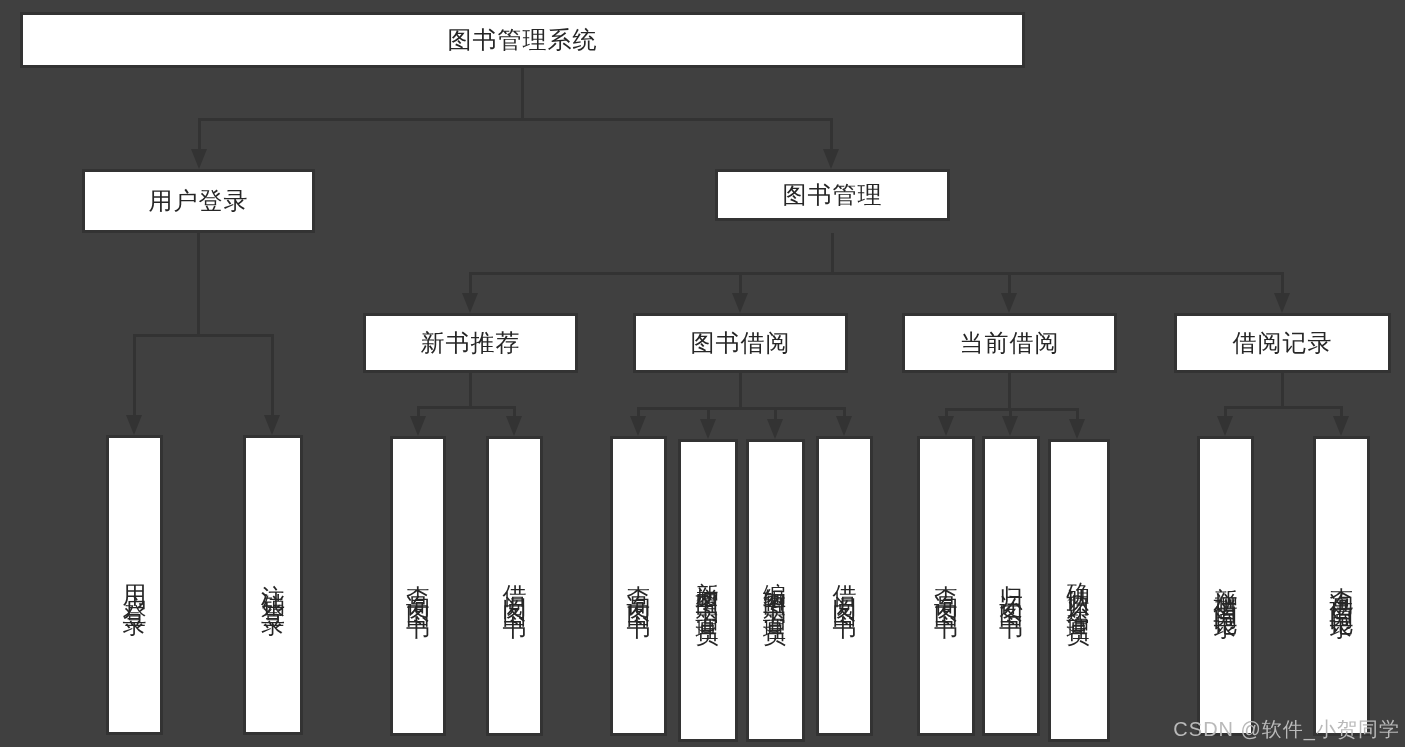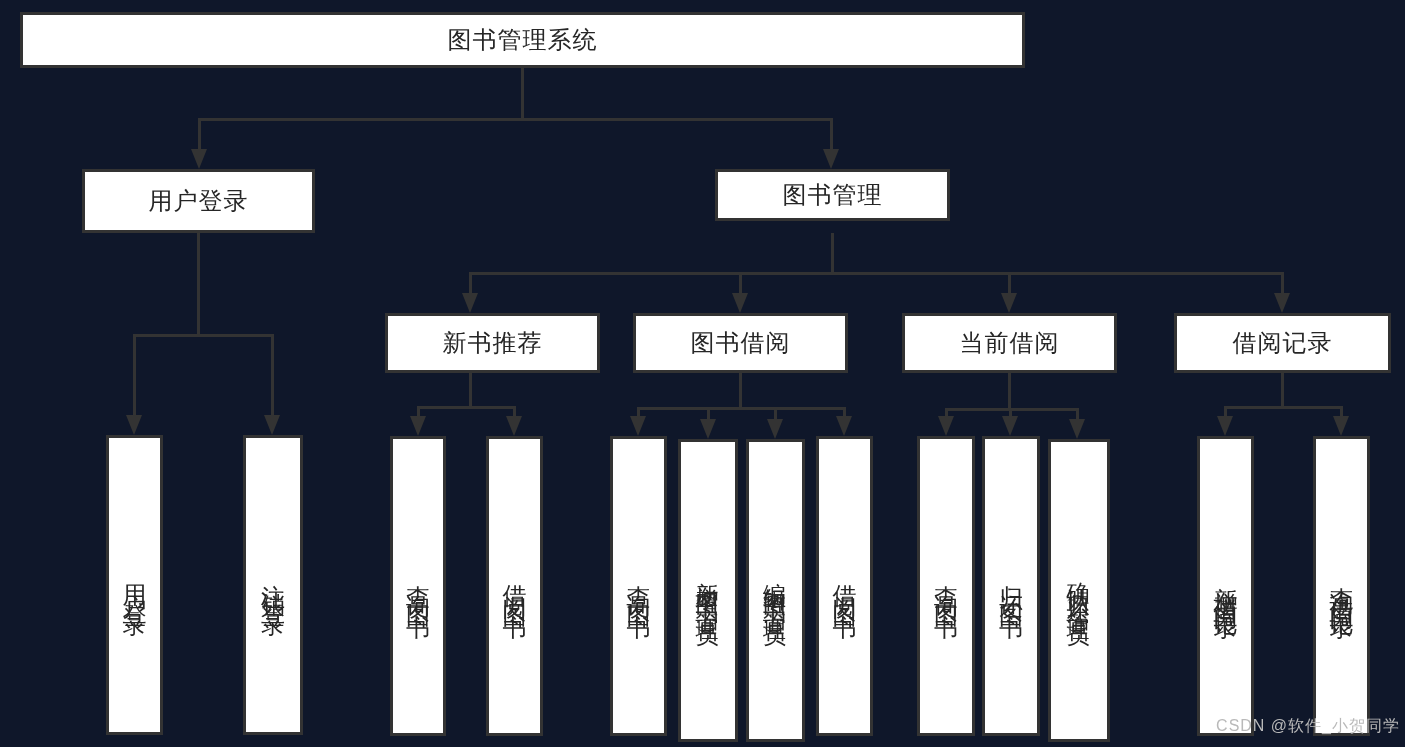--- a/index.html
+++ b/index.html
@@ -1,20 +1,20 @@
 <!DOCTYPE html>
 <html><head>
 <meta charset="utf-8">
 <style>
   html, body { margin: 0; padding: 0; background: #ffffff; }
   #stage {
     position: relative;
     width: 1405px;
     height: 747px;
-    background: #0f172a;
+    background: #404040;
     overflow: hidden;
     font-family: "Liberation Sans", "DejaVu Sans", sans-serif;
   }
   .line {
     position: absolute;
     background: #333333;
   }
   .arrow {
     position: absolute;
     width: 0; height: 0;
@@ -51,21 +51,21 @@
     font-size: 24px;
     color: #262626;
     letter-spacing: 10px;
   }
   .vtext.v6 { letter-spacing: 6px; }
   .vtext.v9 { letter-spacing: 6px; font-size: 23px; }
   #watermark {
     position: absolute;
     right: 5px;
     top: 716px;
-    font-size: 16px;
+    font-size: 20px;
     color: #b9b9b9;
     letter-spacing: 1px;
     z-index: 5;
     white-space: nowrap;
   }
 </style>
 </head>
 <body>
 
 <div id="stage">
@@ -134,21 +134,21 @@
     <span>图书管理系统</span>
   </div>
 
   <div class="hbox" style="left:82px; top:169px; width:233px; height:64px;">
     <span>用户登录</span>
   </div>
   <div class="hbox" style="left:715px; top:169px; width:235px; height:52px;">
     <span>图书管理</span>
   </div>
 
-  <div class="hbox" style="left:363px; top:313px; width:215px; height:60px;margin-left:22px;">
+  <div class="hbox" style="left:363px; top:313px; width:215px; height:60px;">
     <span>新书推荐</span>
   </div>
   <div class="hbox" style="left:902px; top:313px; width:215px; height:60px;">
     <span>当前借阅</span>
   </div>
   <div class="hbox" style="left:633px; top:313px; width:215px; height:60px;">
     <span>图书借阅</span>
   </div>
   <div class="hbox" style="left:1174px; top:313px; width:217px; height:60px;">
     <span>借阅记录</span>

